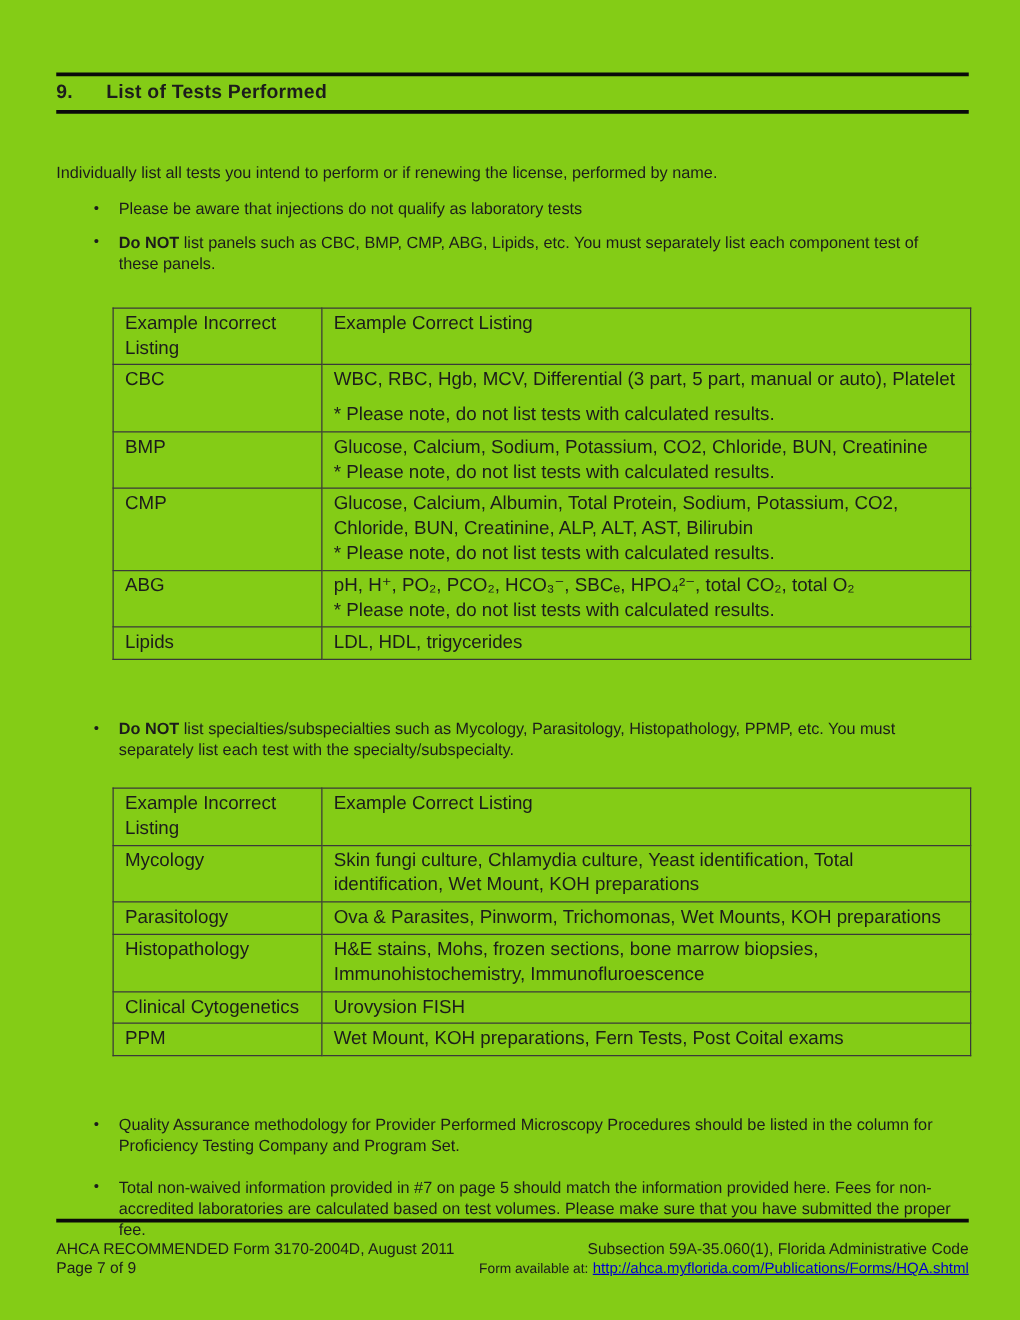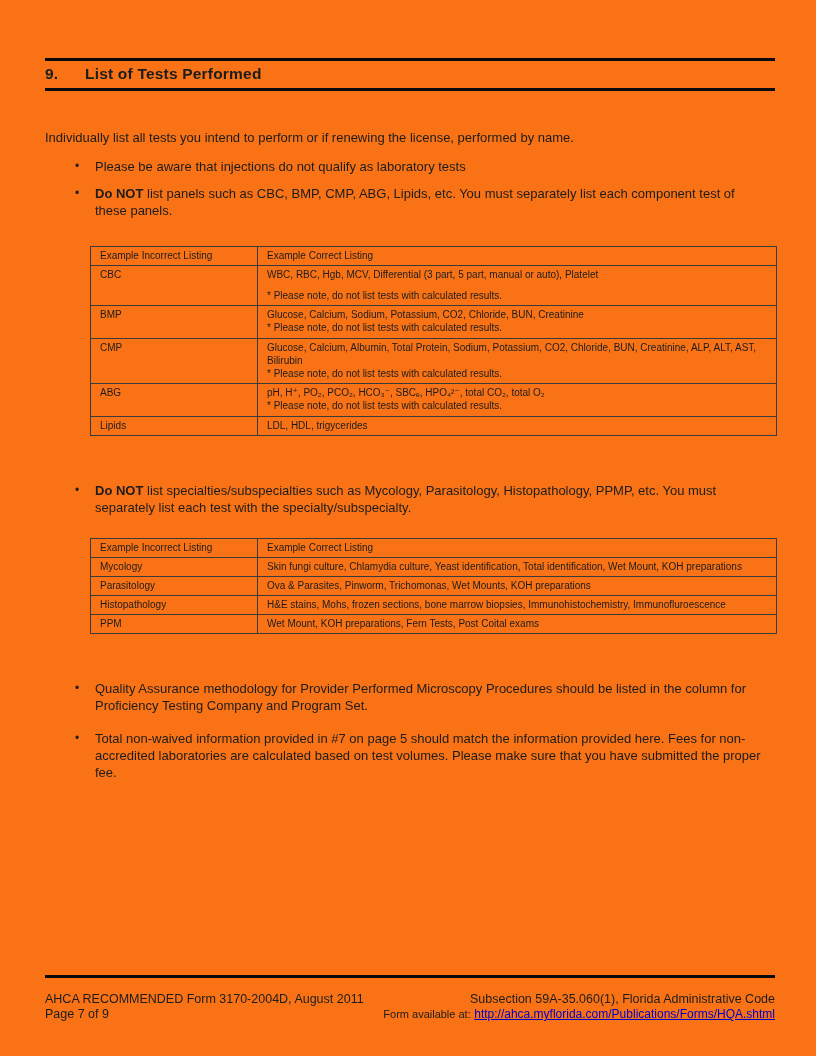--- a/index.html
+++ b/index.html
@@ -3,21 +3,21 @@
 <meta charset="utf-8">
 <style>
   * { margin: 0; padding: 0; box-sizing: border-box; }
   html, body { background: #e8e8e8; }
   body { font-family: "Liberation Sans", "DejaVu Sans", sans-serif; }
   .page {
     position: relative;
     width: 816px;
     height: 1056px;
     margin: 0 auto;
-    background: #f97316;
+    background: #84cc16;
     color: #1c1c1c;
     font-size: 13px;
     line-height: 1.3;
     overflow: hidden;
   }
   .content { padding: 0 41px 0 45px; }
 
   
   .heading-block {
     margin-top: 58px;
@@ -55,21 +55,21 @@
     width: 687px;
     table-layout: fixed;
   }
   table.example-table th,
   table.example-table td {
     border: 1.6px solid #3a3a3a;
     vertical-align: top;
     text-align: left;
     padding: 2px 9px 3px 9px;
     font-weight: normal;
-    font-size: 10px;
+    font-size: 15px;
     line-height: 1.32;
   }
   .col-incorrect { width: 167px; }
   .note-gap { margin-top: 8px; }
 
   .t1 { margin-top: 26px; }
   .mid-bullet { margin-top: 47px; }
   .t2 { margin-top: 21px; }
   .bottom-bullets { margin-top: 47px; }
   .bottom-bullets .bullet + .bullet { margin-top: 16px; }
@@ -188,20 +188,24 @@
       </tr>
       <tr>
         <td>Parasitology</td>
         <td>Ova &amp; Parasites, Pinworm, Trichomonas, Wet Mounts, KOH preparations</td>
       </tr>
       <tr>
         <td>Histopathology</td>
         <td>H&amp;E stains, Mohs, frozen sections, bone marrow biopsies, Immunohistochemistry, Immunofluroescence</td>
       </tr>
       <tr>
+        <td>Clinical Cytogenetics</td>
+        <td>Urovysion FISH</td>
+      </tr>
+      <tr>
         <td>PPM</td>
         <td>Wet Mount, KOH preparations, Fern Tests, Post Coital exams</td>
       </tr>
     </tbody>
       </table>
 
     <div class="bullet-group bottom-bullets">
       <div class="bullet">
         <span class="dot"></span>
         <p class="btext"><b></b><span>Quality Assurance methodology for Provider Performed Microscopy Procedures should be listed in the column for Proficiency Testing Company and Program Set.</span></p>

